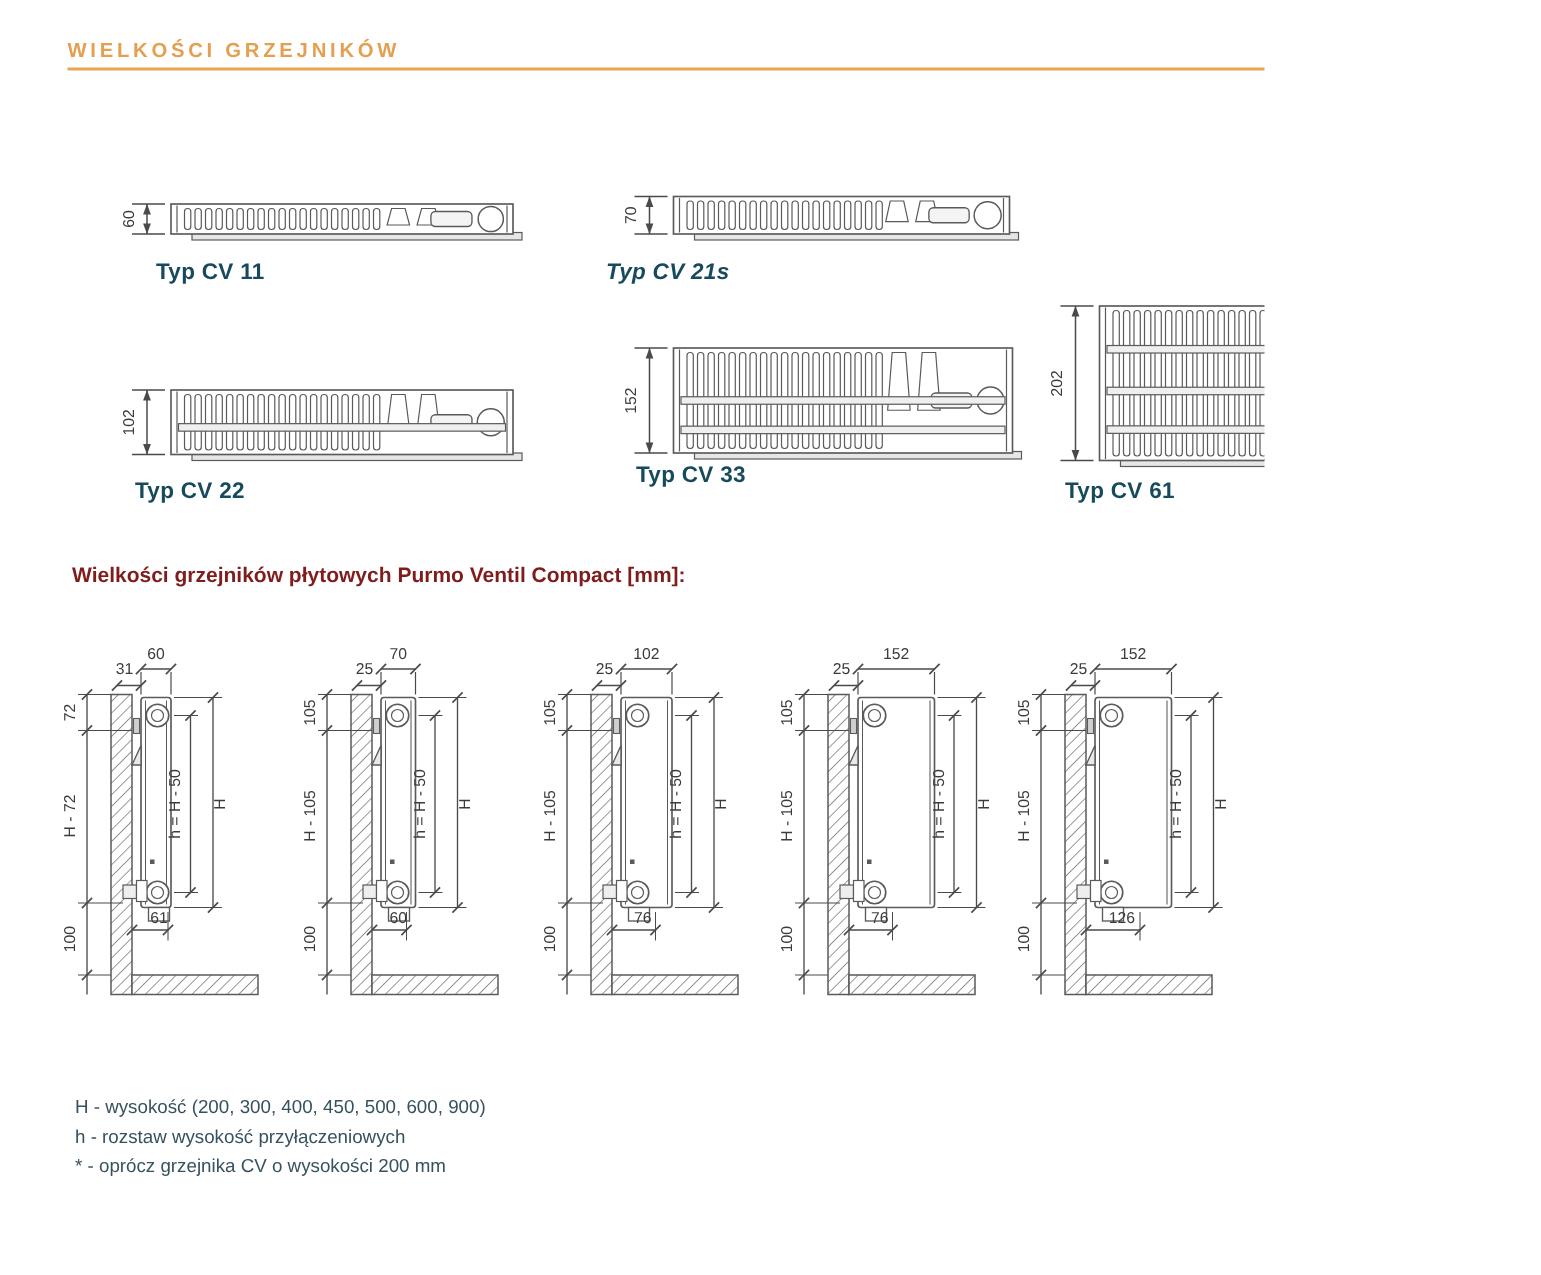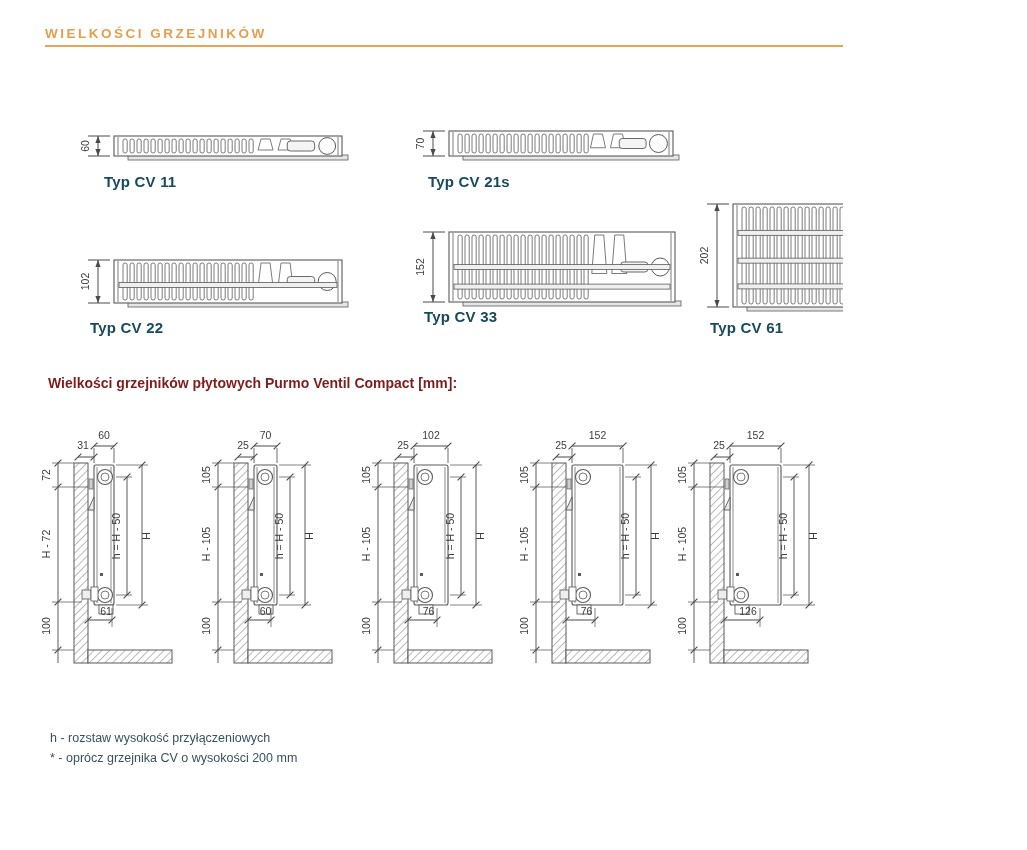--- a/index.html
+++ b/index.html
@@ -212,21 +212,21 @@
       <rect x="43" y="34.34" width="236" height="5" fill="#efefef" stroke="#5A5A5A" stroke-width="0.8"></rect>
       <rect x="43" y="62.150000000000006" width="236" height="5" fill="#efefef" stroke="#5A5A5A" stroke-width="0.8"></rect>
       <rect x="43" y="87.9" width="236" height="5" fill="#efefef" stroke="#5A5A5A" stroke-width="0.8"></rect>
       <rect x="283" y="11.68" width="12" height="5" rx="2.5" fill="#fff" stroke="#5A5A5A" stroke-width="0.9"></rect>
       <rect x="283" y="38.46" width="12" height="5" rx="2.5" fill="#fff" stroke="#5A5A5A" stroke-width="0.9"></rect>
       <rect x="283" y="65.24" width="12" height="5" rx="2.5" fill="#fff" stroke="#5A5A5A" stroke-width="0.9"></rect>
       <rect x="283" y="93.05" width="12" height="5" rx="2.5" fill="#fff" stroke="#5A5A5A" stroke-width="0.9"></rect>
     </svg>
 
   <div class="abs type-label" style="left:104px;top:173px;">Typ CV 11</div>
-  <div class="abs type-label" style="left:428px;top:173px;">Typ CV 21s</div>
+  <div class="abs type-label" style="left:404px;top:173px;font-style:italic;">Typ CV 21s</div>
   <div class="abs type-label" style="left:90px;top:319px;">Typ CV 22</div>
   <div class="abs type-label" style="left:424px;top:308px;">Typ CV 33</div>
   <div class="abs type-label" style="left:710px;top:319px;">Typ CV 61</div>
 
   <div id="section-subtitle" class="abs">Wielkości grzejników płytowych Purmo Ventil Compact [mm]:</div>
 
   <svg id="sv-side-0" class="abs" style="left:38px;top:418px;" width="162" height="252">
       <defs>
         <pattern id="hsv0" width="5.5" height="5.5" patternUnits="userSpaceOnUse" patternTransform="rotate(45)">
           <rect width="5.5" height="5.5" fill="#ffffff"></rect>
@@ -590,16 +590,17 @@
       <line x1="127.6" y1="140.4" x2="134.4" y2="133.6" stroke="#4A4A4A" stroke-width="1.1"></line>
       <text x="139" y="102" font-size="10.5" fill="#3C3C3C" text-anchor="middle" transform="rotate(-90 139 102)">200</text>
       <line x1="75" y1="145" x2="75" y2="171" stroke="#4A4A4A" stroke-width="0.7"></line>
       <line x1="33" y1="165" x2="75" y2="165" stroke="#4A4A4A" stroke-width="1"></line>
       <line x1="29.6" y1="168.4" x2="36.4" y2="161.6" stroke="#4A4A4A" stroke-width="1.1"></line>
       <line x1="71.6" y1="168.4" x2="78.4" y2="161.6" stroke="#4A4A4A" stroke-width="1.1"></line>
       <text x="58" y="160" font-size="10.5" fill="#3C3C3C" text-anchor="middle">126</text>
     </svg>
 
   <div id="legend" class="abs">
+    <div>H - wysokość (200, 300, 400, 450, 500, 600, 900)</div>
     <div>h - rozstaw wysokość przyłączeniowych</div>
     <div>* - oprócz grzejnika CV o wysokości 200 mm</div>
   </div>
 </div>
 
 </body></html>

